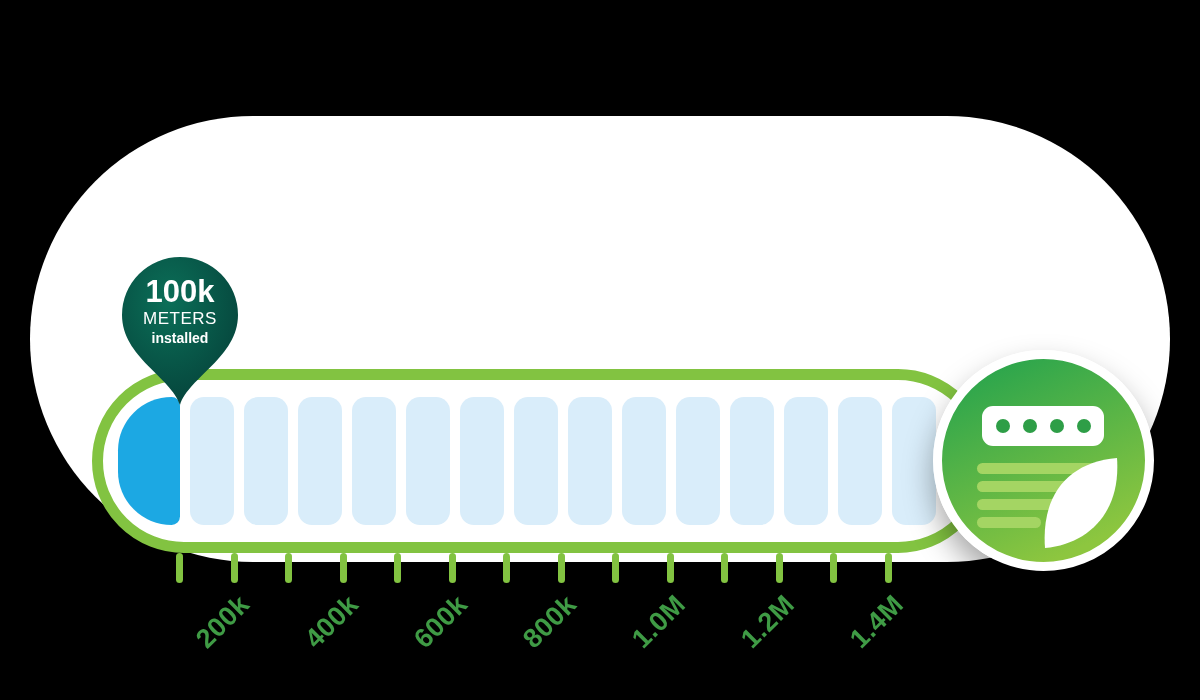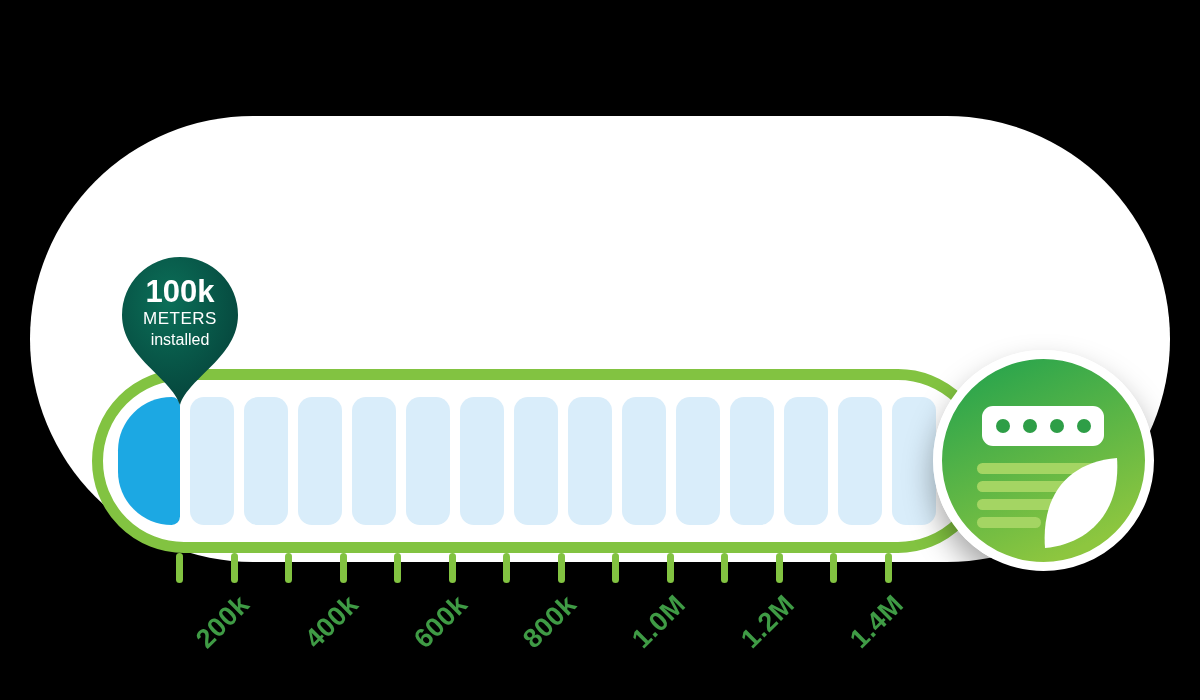--- a/index.html
+++ b/index.html
@@ -24,21 +24,21 @@
     font-weight:bold;color:var(--label-green,#3F9B45);transform-origin:100% 0;
     transform:rotate(-45deg);letter-spacing:.5px;white-space:nowrap}
 
   
   .marker{position:absolute;left:86px;top:137px;width:128px;height:156px;z-index:6}
   .marker svg{position:absolute;left:0;top:0;width:128px;height:156px}
   .marker-text{position:absolute;left:0;top:0;width:128px;display:flex;flex-direction:column;
     align-items:center;padding-top:22px;color:#fff;text-align:right}
   .marker-value{font-size:31px;font-weight:bold;line-height:1.08}
   .marker-line1{font-size:17px;font-weight:normal;letter-spacing:.5px;line-height:1.25}
-  .marker-line2{font-size:16px;font-weight:normal;line-height:1.2}
+  .marker-line2{font-size:14px;font-weight:bold;line-height:1.2}
 
   
   .badge{position:absolute;left:903px;top:234px;width:221px;height:221px;border-radius:50%;
     border:9px solid #fff;
     background:linear-gradient(155deg,var(--badge-green-top,#2EA64C) 12%,var(--badge-green-bottom,#8DC63F) 85%);
     box-shadow:0 16px 30px rgba(0,0,0,.35);z-index:5;overflow:hidden}
   .badge svg{position:absolute;left:50%;top:50%;transform:translate(-50%,-50%)}
 </style>
 </head>
 <body>

